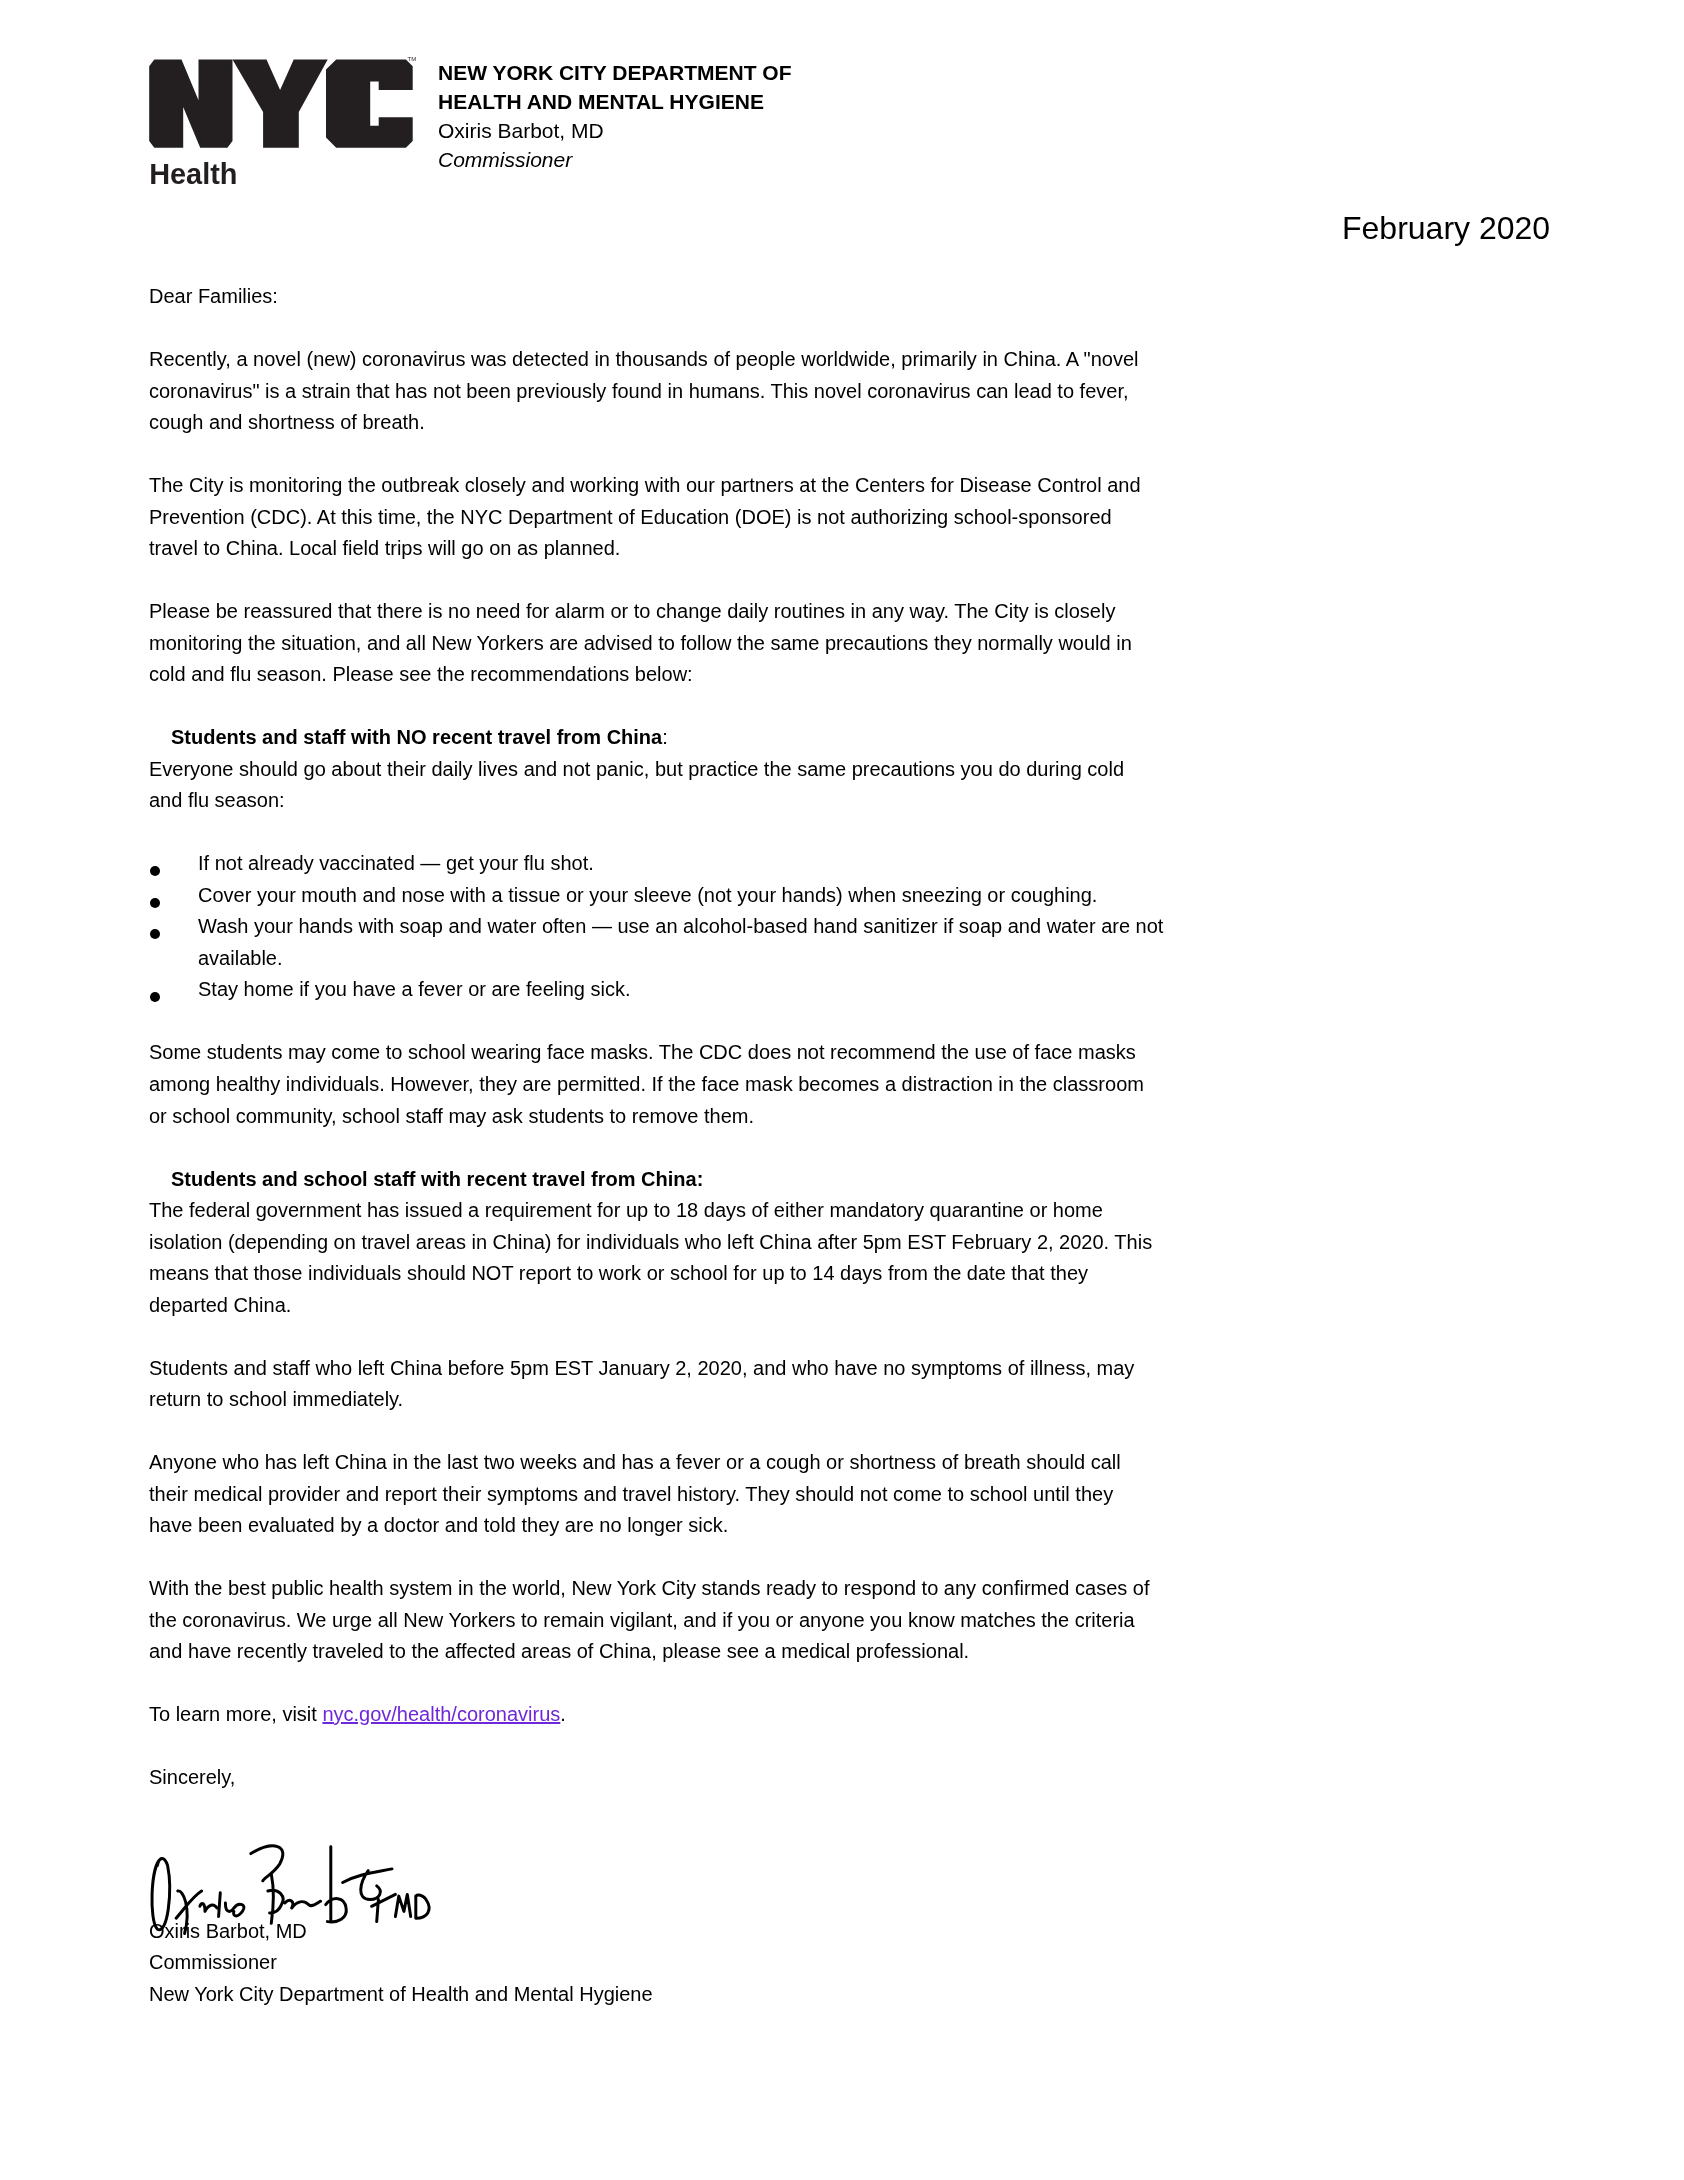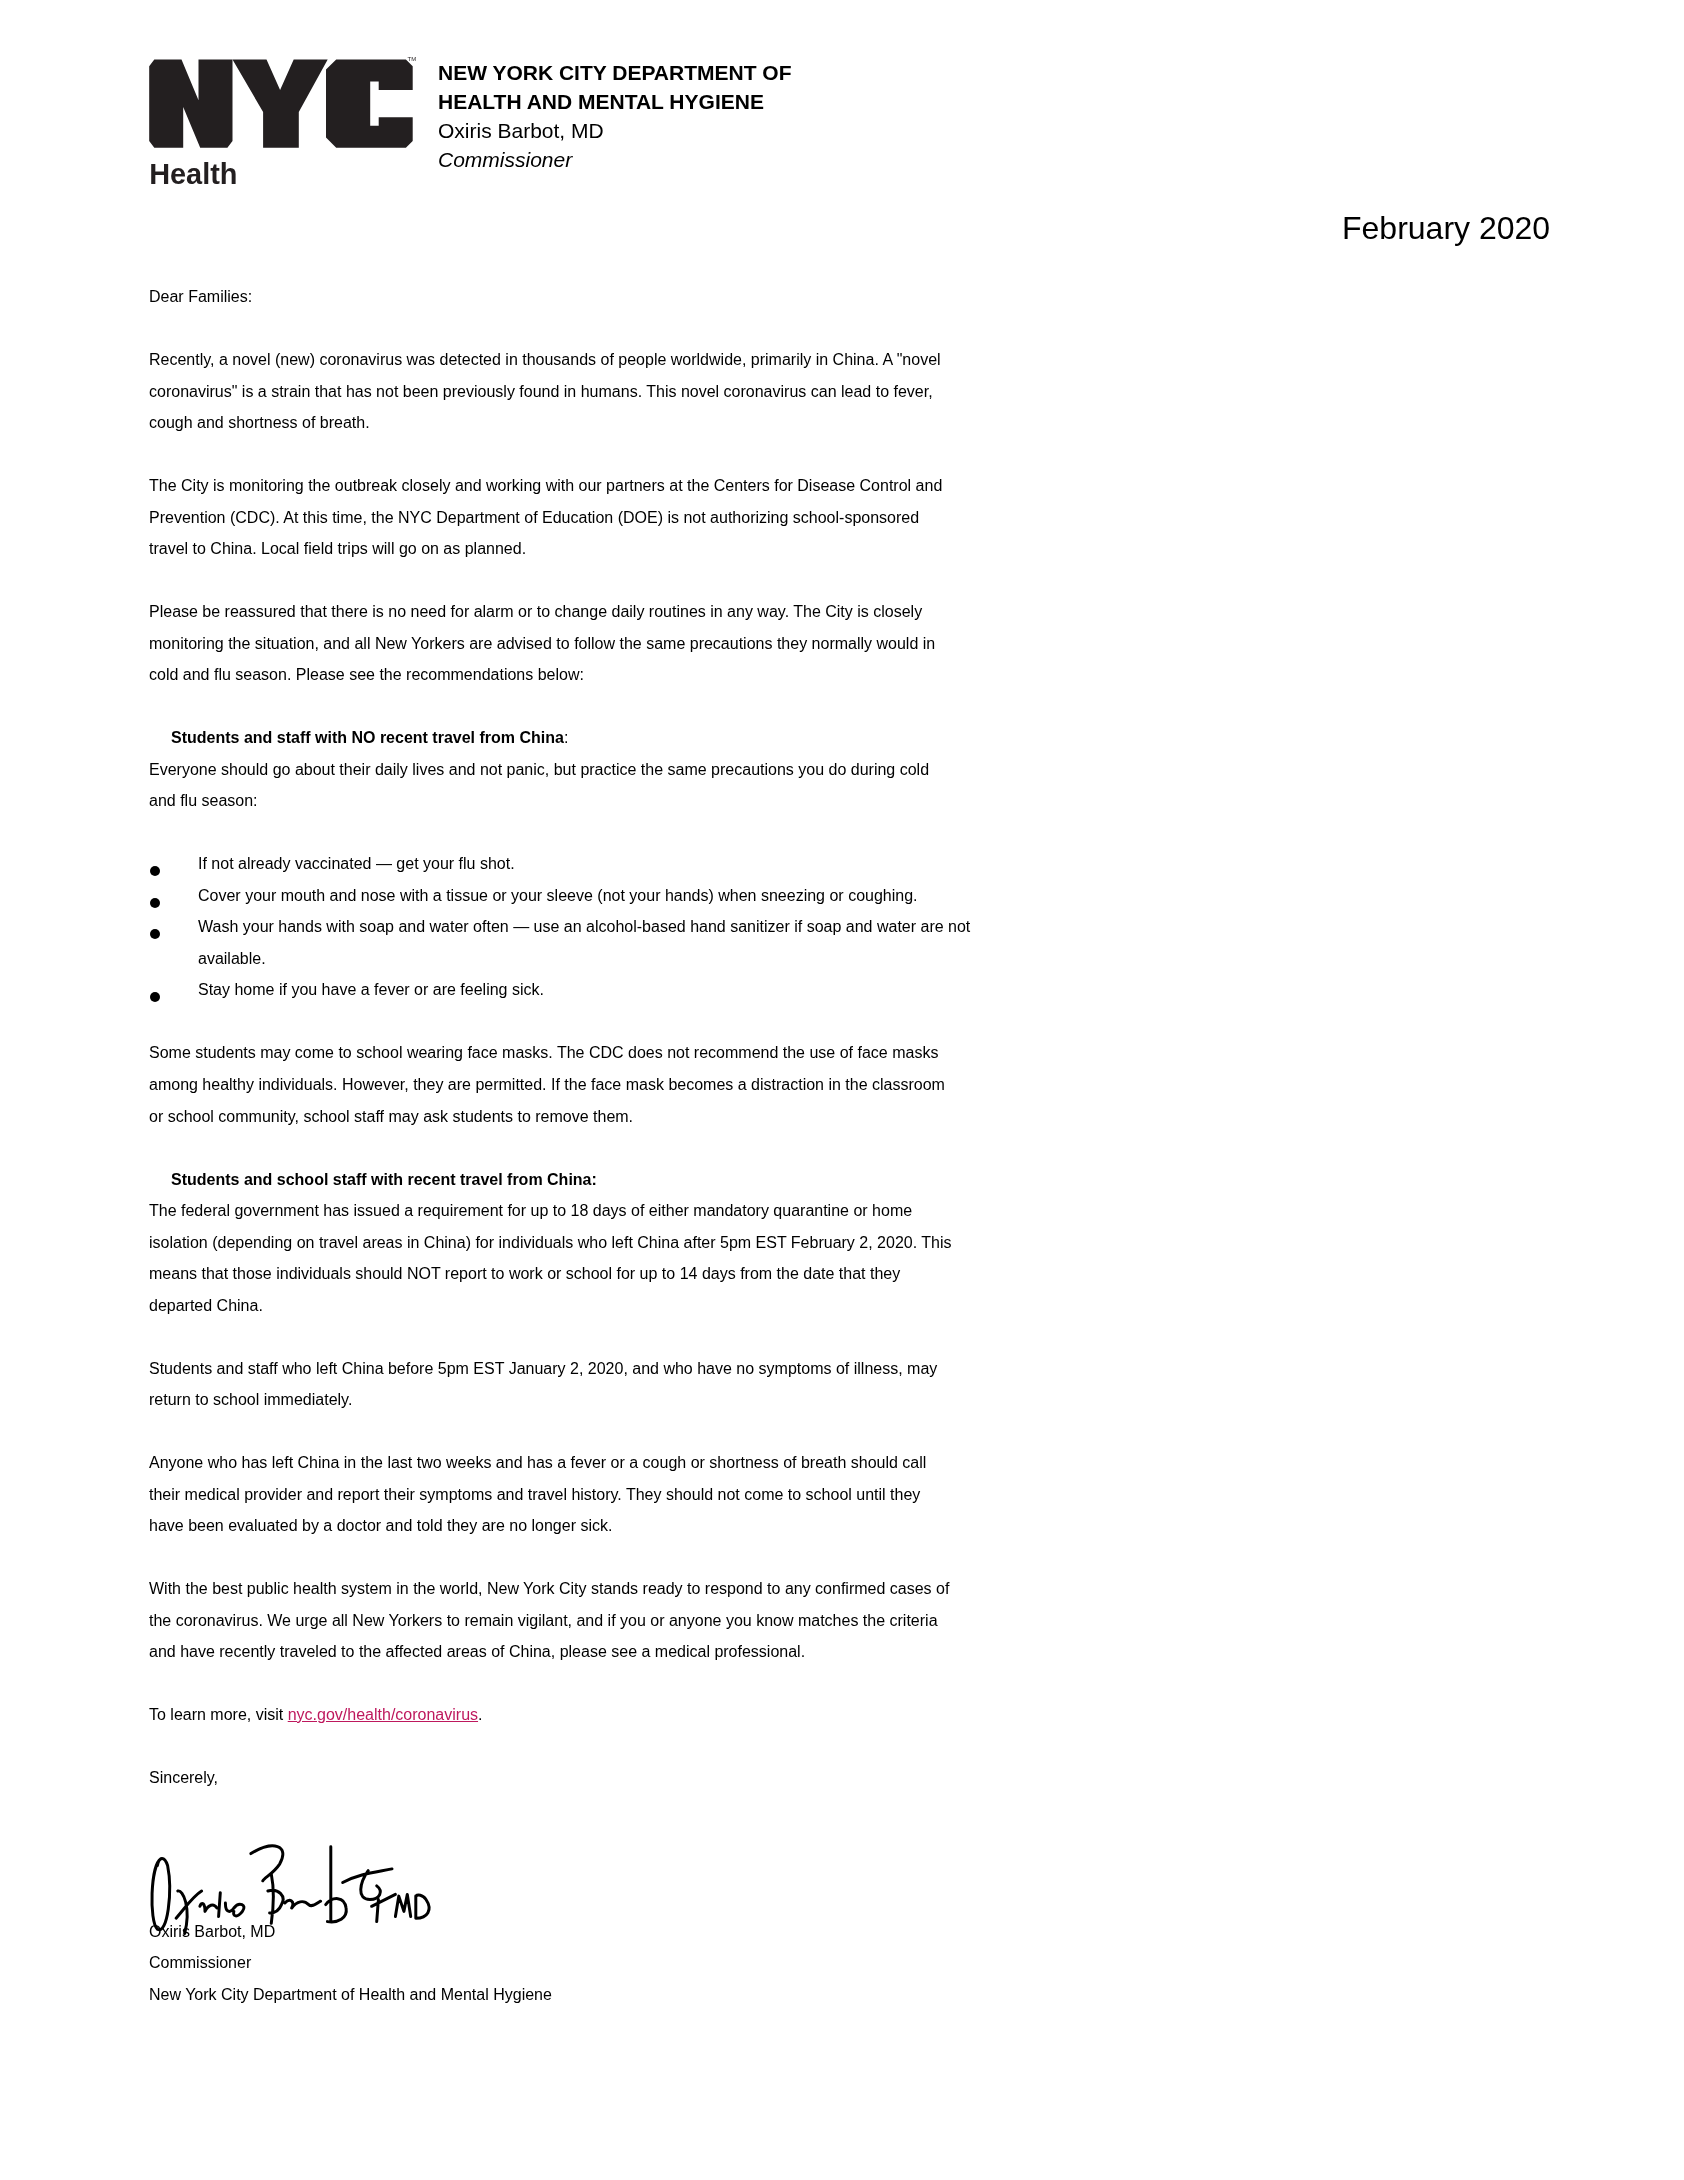--- a/index.html
+++ b/index.html
@@ -3,25 +3,25 @@
 <meta charset="utf-8">
 <style>
   html, body { margin: 0; padding: 0; background: #ffffff; }
   body { width: 1685px; height: 2181px; position: relative; overflow: hidden;
          font-family: "Liberation Sans", sans-serif; color: #000; }
   .logo { position: absolute; left: 147px; top: 56px; width: 273px; height: 136px; }
   .hdr { position: absolute; left: 438px; font-size: 21px; line-height: 29px; white-space: nowrap; }
   .hdr-bold { font-weight: bold; }
   .hdr-italic { font-style: italic; }
   .date { position: absolute; left: 1342px; top: 210px; font-size: 32px; white-space: nowrap; }
-  .line { position: absolute; left: 149px; font-size: 16px; line-height: 31.5px; white-space: nowrap; }
+  .line { position: absolute; left: 149px; font-size: 20px; line-height: 31.5px; white-space: nowrap; }
   .b { font-weight: bold; margin-left: 22px; }
   .bullet { position: absolute; left: 150px; width: 10.2px; height: 10.2px; border-radius: 50%; background: #000; }
   .bl { left: 198px; }
-  .link { color: #be185d; text-decoration: underline; cursor: pointer; }
+  .link { color: #6d28d9; text-decoration: underline; cursor: pointer; }
   .sig { position: absolute; left: 145px; top: 1840px; width: 460px; height: 102px; }
 </style>
 </head>
 <body>
 
 <svg class="logo" viewBox="0 0 320 160">
 
   <path d="M2 12 L8 4 L40 4 L60 52 L60 4 L100 4 L100 100 L94 108 L62 108 L42 60 L42 108 L8 108 L2 100 Z" fill="#231f20"></path>
 
   <path d="M100 4 L140 4 L156 40 L172 4 L212 4 L178 66 L178 108 L136 108 L136 66 Z" fill="#231f20"></path>

